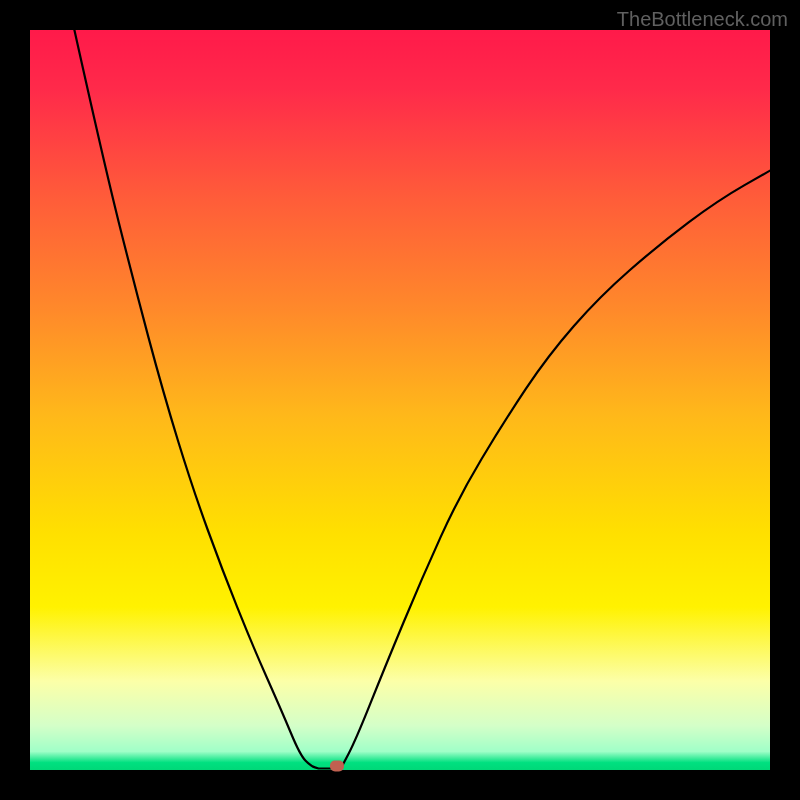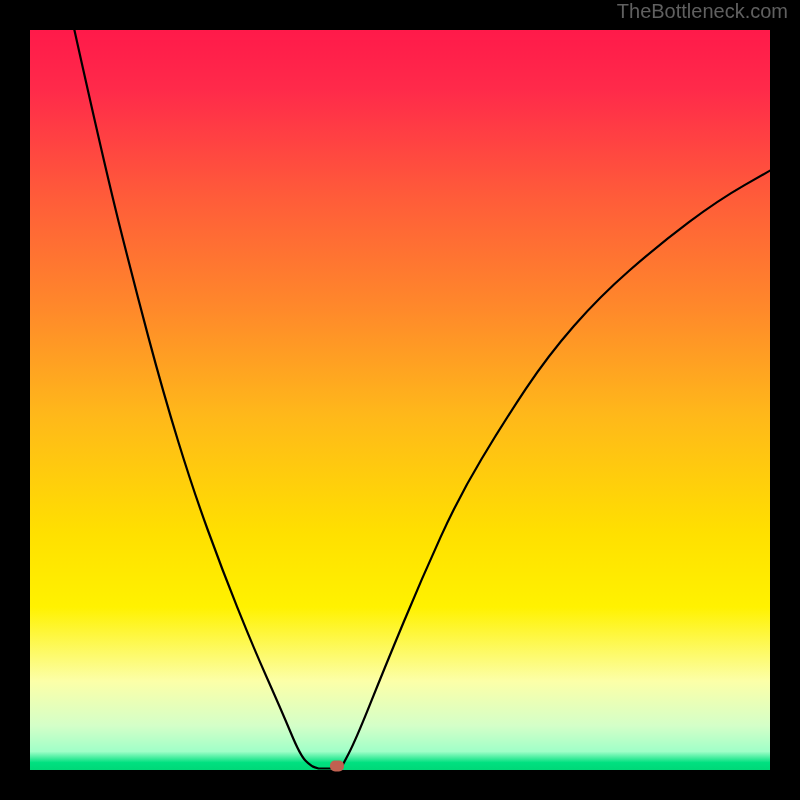--- a/index.html
+++ b/index.html
@@ -6,21 +6,21 @@
     margin: 0;
     padding: 0;
     width: 800px;
     height: 800px;
     background: #000000;
     position: relative;
     font-family: Arial, Helvetica, sans-serif;
   }
   .watermark {
     position: absolute;
-    top: 0;
+    top: 8px;
     right: 12px;
     color: #606060;
     font-size: 20px;
     font-weight: 500;
     z-index: 10;
   }
   .plot-area {
     position: absolute;
     top: 30px;
     left: 30px;

